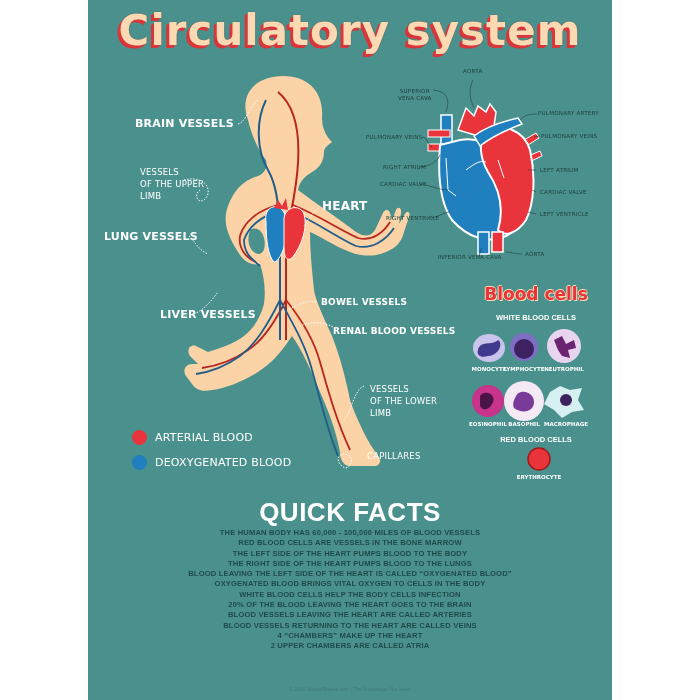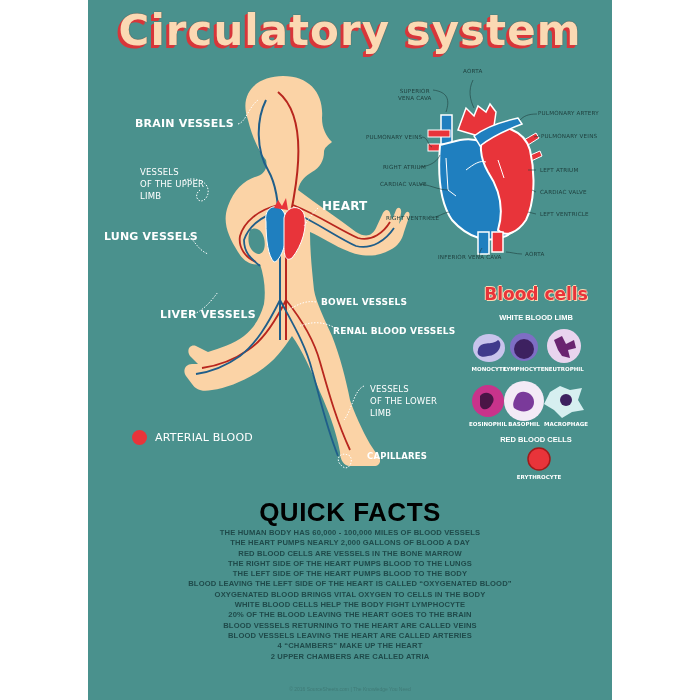--- a/index.html
+++ b/index.html
@@ -35,21 +35,21 @@
   .bc-sub {
     position:absolute; text-align:center; font-family:"Liberation Sans", sans-serif;
     font-weight:bold; font-size:7.5px; color:#ffffff; white-space:nowrap;
   }
   .cell-lbl {
     position:absolute; width:50px; text-align:center; font-family:"DejaVu Sans", sans-serif;
     font-weight:bold; font-size:5.5px; color:#ffffff; white-space:nowrap;
   }
   .qf-title {
     position:absolute; left:0; top:497px; width:524px; text-align:center;
-    font-family:"Liberation Sans", sans-serif; font-weight:bold; font-size:26px; color:#000000;
+    font-family:"Liberation Sans", sans-serif; font-weight:bold; font-size:26px; color:#ffffff;
     letter-spacing:0.5px;
   }
   .facts { position:absolute; left:0; top:528px; width:524px; list-style:none; text-align:center; }
   .facts li {
     font-family:"Liberation Sans", sans-serif; font-weight:bold; font-size:7.6px;
     line-height:10.3px; color:#1f4a4a; letter-spacing:0.15px;
   }
   .footer {
     position:absolute; left:0; top:686px; width:524px; text-align:center;
     font-family:"Liberation Sans", sans-serif; font-size:5px; color:#3f7a76;
@@ -179,66 +179,69 @@
   <div class="lbl" style="left:234px; top:200px; font-size:12px;">HEART</div>
   <div class="lbl" style="left:16px; top:231px;">LUNG VESSELS</div>
   <div class="lbl" style="left:34px; top:309px;padding-left:38px;">LIVER VESSELS</div>
   <div class="lbl" style="left:233px; top:296px; font-size:9px;">BOWEL VESSELS</div>
   <div class="lbl" style="left:245px; top:325px; font-size:9px;">RENAL BLOOD VESSELS</div>
   <div class="lbl" style="left:282px; top:383px; font-size:8.5px; font-weight:normal;">
     <div>VESSELS</div>
     <div>OF THE LOWER</div>
     <div>LIMB</div>
   </div>
-  <div class="lbl" style="left:279px; top:450px; font-size:8.5px; font-weight:bold;">CAPILLARES</div>
+  <div class="lbl" style="left:279px; top:450px; font-size:8.5px; font-weight:normal;">CAPILLARES</div>
 
   <div class="legend-row" style="left:44px; top:430px;">
     <div class="legend-dot" style="background:#e8343a;"></div>
     <div class="legend-text">ARTERIAL BLOOD</div>
+  </div>
+  <div class="legend-row" style="left:44px; top:455px;">
+    <div class="legend-dot" style="background:#1f7fbf;"></div>
+    <div class="legend-text">DEOXYGENATED BLOOD</div>
   </div>
 
   <div class="hlbl" style="left:375px; top:68px;">AORTA</div>
   <div class="hlbl" style="left:310px; top:88px; text-align:center;">
     <div>SUPERIOR</div>
     <div>VENA CAVA</div>
   </div>
   <div class="hlbl" style="left:450px; top:110px;">PULMONARY ARTERY</div>
   <div class="hlbl" style="left:278px; top:134px;">PULMONARY VEINS</div>
   <div class="hlbl" style="left:453px; top:133px;">PULMONARY VEINS</div>
   <div class="hlbl" style="left:295px; top:164px;">RIGHT ATRIUM</div>
   <div class="hlbl" style="left:452px; top:167px;">LEFT ATRIUM</div>
   <div class="hlbl" style="left:292px; top:181px;">CARDIAC VALVE</div>
   <div class="hlbl" style="left:452px; top:189px;">CARDIAC VALVE</div>
   <div class="hlbl" style="left:298px; top:215px;">RIGHT VENTRICLE</div>
   <div class="hlbl" style="left:452px; top:211px;">LEFT VENTRICLE</div>
   <div class="hlbl" style="left:350px; top:254px;">INFERIOR VENA CAVA</div>
   <div class="hlbl" style="left:437px; top:251px;">AORTA</div>
 
   <div class="bc-title">Blood cells</div>
-  <div class="bc-sub" style="left:393px; top:313px; width:110px;">WHITE BLOOD LIMB</div>
+  <div class="bc-sub" style="left:393px; top:313px; width:110px;">WHITE BLOOD CELLS</div>
   <div class="cell-lbl" style="left:376px; top:366px;">MONOCYTE</div>
   <div class="cell-lbl" style="left:411px; top:366px;">LYMPHOCYTE</div>
   <div class="cell-lbl" style="left:451px; top:366px;">NEUTROPHIL</div>
   <div class="cell-lbl" style="left:375px; top:421px;">EOSINOPHIL</div>
   <div class="cell-lbl" style="left:411px; top:421px;">BASOPHIL</div>
   <div class="cell-lbl" style="left:453px; top:421px;">MACROPHAGE</div>
   <div class="bc-sub" style="left:393px; top:435px; width:110px;">RED BLOOD CELLS</div>
   <div class="cell-lbl" style="left:426px; top:474px;">ERYTHROCYTE</div>
 
   <div class="qf-title">QUICK FACTS</div>
   <ul class="facts">
     <li>THE HUMAN BODY HAS 60,000 - 100,000 MILES OF BLOOD VESSELS</li>
-    <li>THE HEART PUMPS NEARLY 2,000 GALLONS OF BLOOD A DAY</li>
     <li>RED BLOOD CELLS ARE VESSELS IN THE BONE MARROW</li>
+    <li>THE LEFT SIDE OF THE HEART PUMPS BLOOD TO THE BODY</li>
     <li>THE RIGHT SIDE OF THE HEART PUMPS BLOOD TO THE LUNGS</li>
-    <li>THE LEFT SIDE OF THE HEART PUMPS BLOOD TO THE BODY</li>
     <li>BLOOD LEAVING THE LEFT SIDE OF THE HEART IS CALLED “OXYGENATED BLOOD”</li>
     <li>OXYGENATED BLOOD BRINGS VITAL OXYGEN TO CELLS IN THE BODY</li>
-    <li>WHITE BLOOD CELLS HELP THE BODY FIGHT LYMPHOCYTE</li>
+    <li>WHITE BLOOD CELLS HELP THE BODY CELLS INFECTION</li>
     <li>20% OF THE BLOOD LEAVING THE HEART GOES TO THE BRAIN</li>
+    <li>BLOOD VESSELS LEAVING THE HEART ARE CALLED ARTERIES</li>
     <li>BLOOD VESSELS RETURNING TO THE HEART ARE CALLED VEINS</li>
-    <li>BLOOD VESSELS LEAVING THE HEART ARE CALLED ARTERIES</li>
     <li>4 “CHAMBERS” MAKE UP THE HEART</li>
     <li>2 UPPER CHAMBERS ARE CALLED ATRIA</li>
   </ul>
 
   <div class="footer">© 2016 SourceSheets.com | The Knowledge You Need</div>
 </div>
 
 </body></html>

